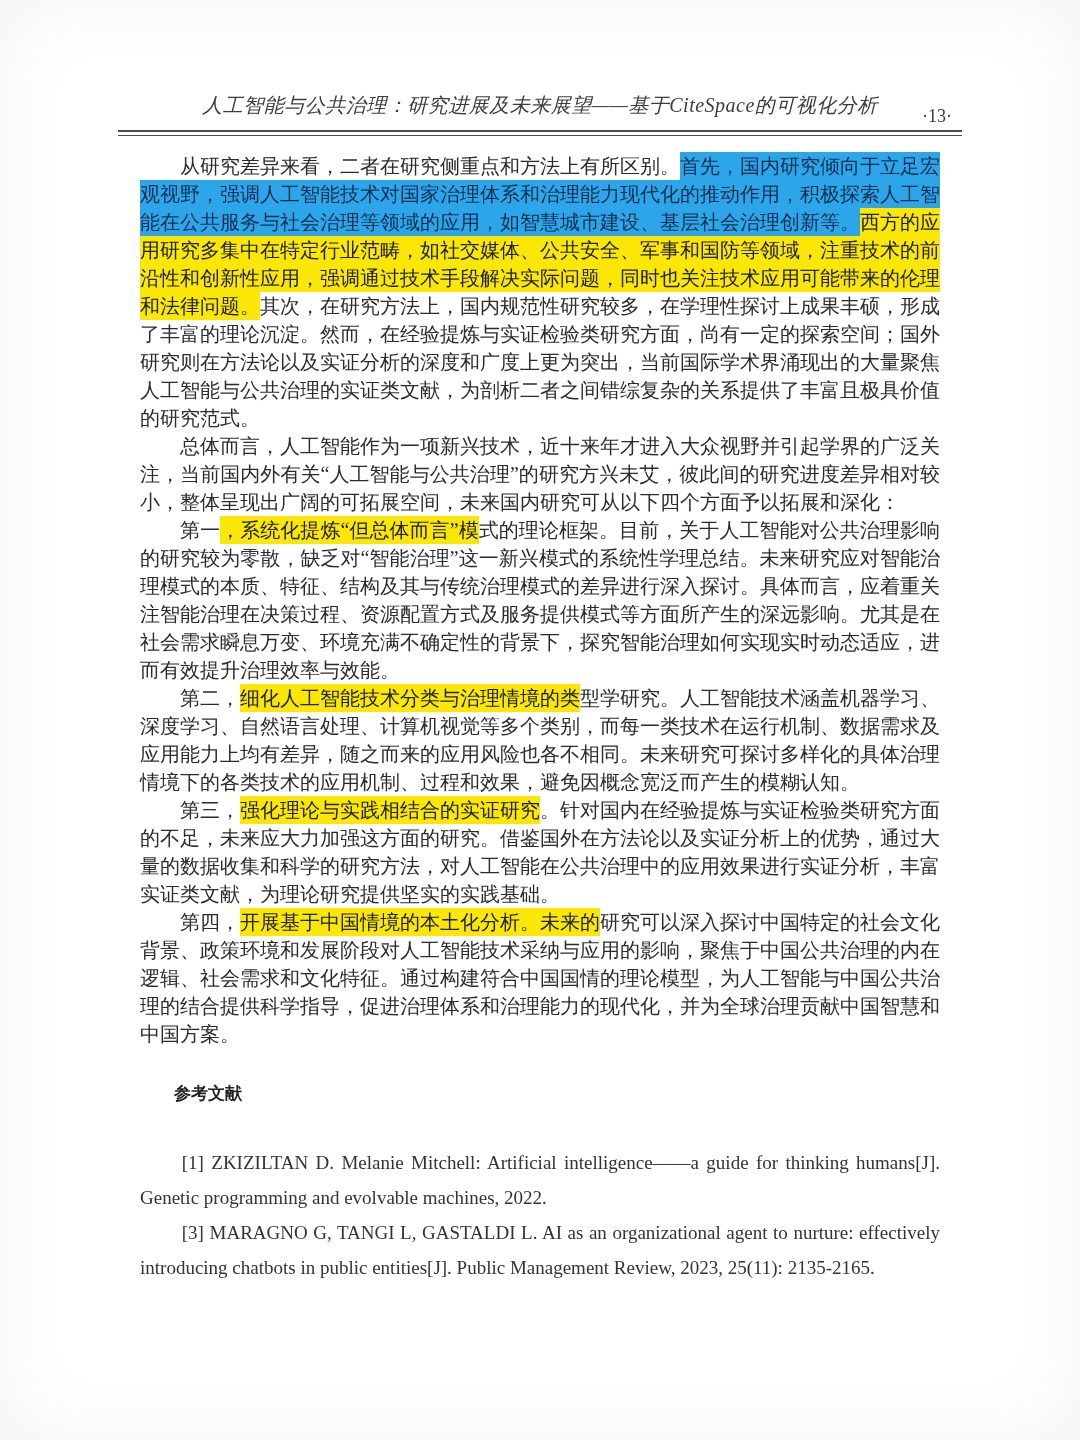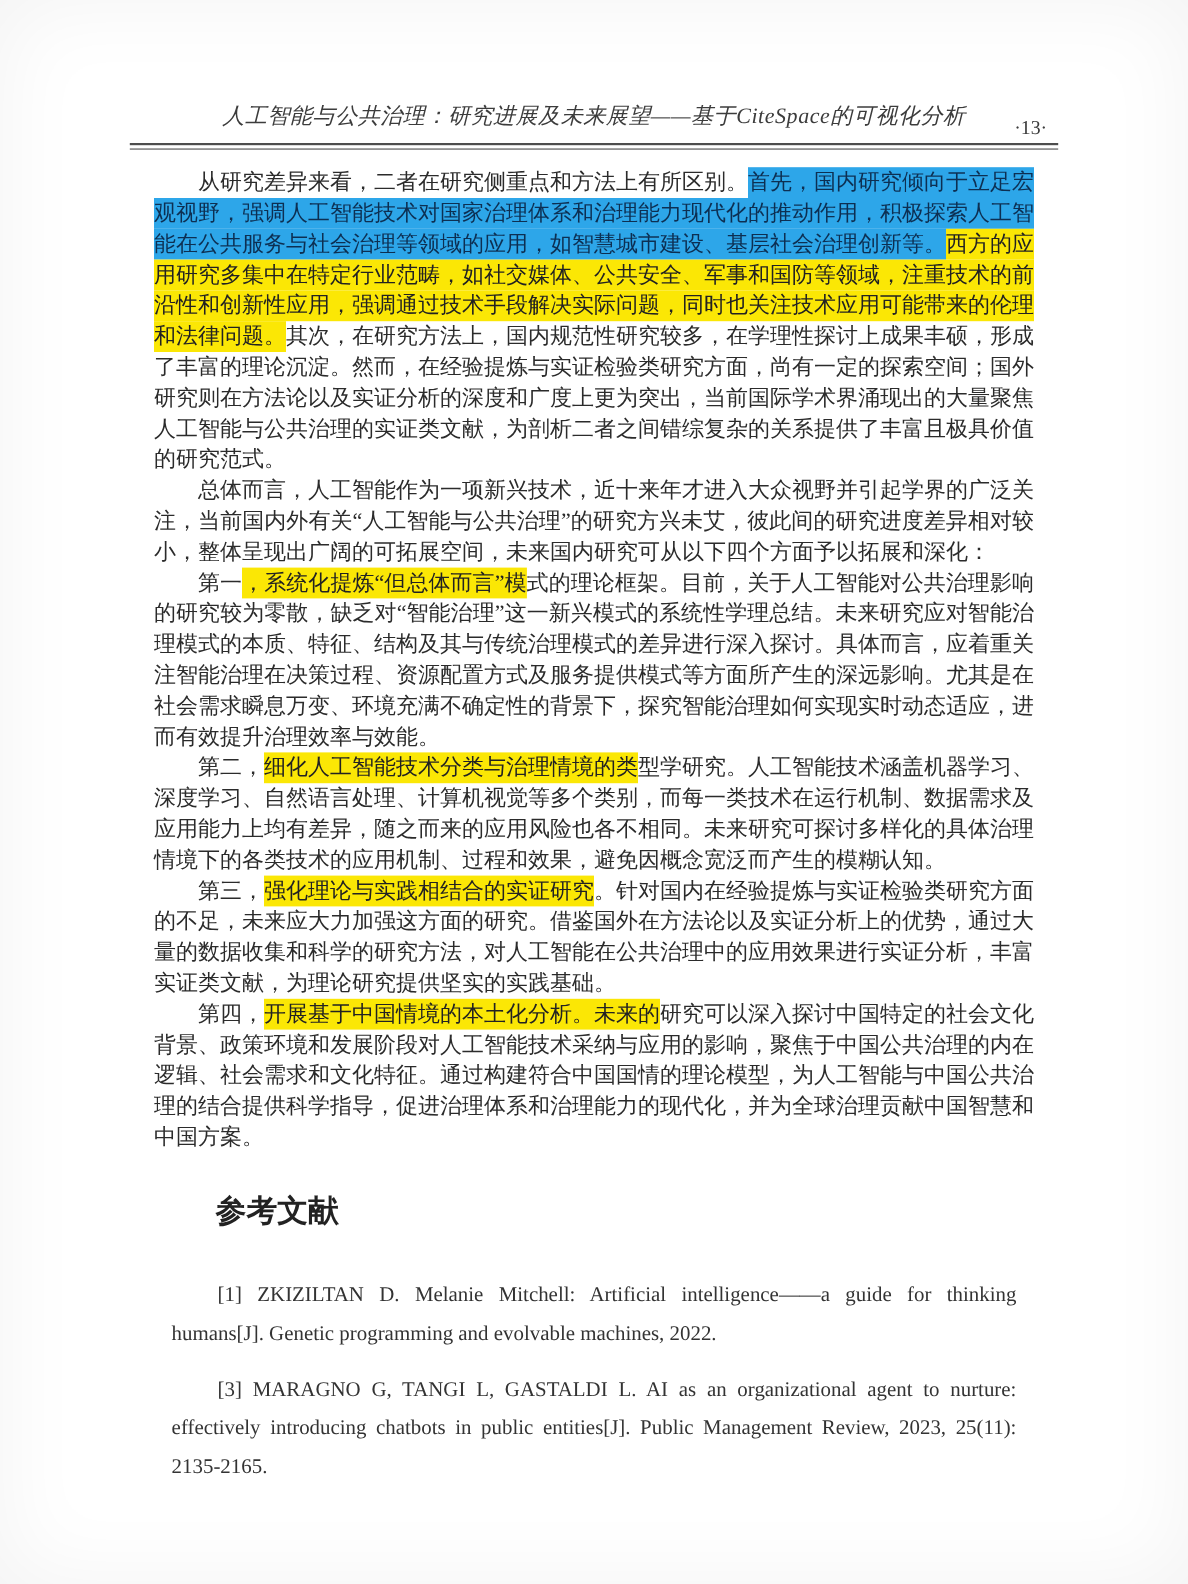--- a/index.html
+++ b/index.html
@@ -58,35 +58,35 @@
   .hl{
     padding:3px 0;
     -webkit-box-decoration-break:clone;
     box-decoration-break:clone;
     font-family:Liberation Serif, serif;
   }
   .hl-blue{background:#2da6e9;color:#0d2f52;}
   .hl-yellow{background:#fbe705;color:#222;}
   .refs-heading{
     margin:34px 0 0 0;
-    font-size:28px;
+    font-size:17px;
     font-weight:bold;
     text-indent:2em;
     font-family:"Liberation Sans","DejaVu Sans",sans-serif;
     color:#222;
   }
   .refs{
     margin-top:40px;
     font-size:19px;
     line-height:35px;
     text-align:justify;
     color:#333;
   }
   .refs p{
-    margin:16px;
+    margin:0;
     text-indent:2.2em;
   }
 </style>
 </head>
 <body>
 
 <div class="page">
   <div class="content">
 
     <div class="header-row">

